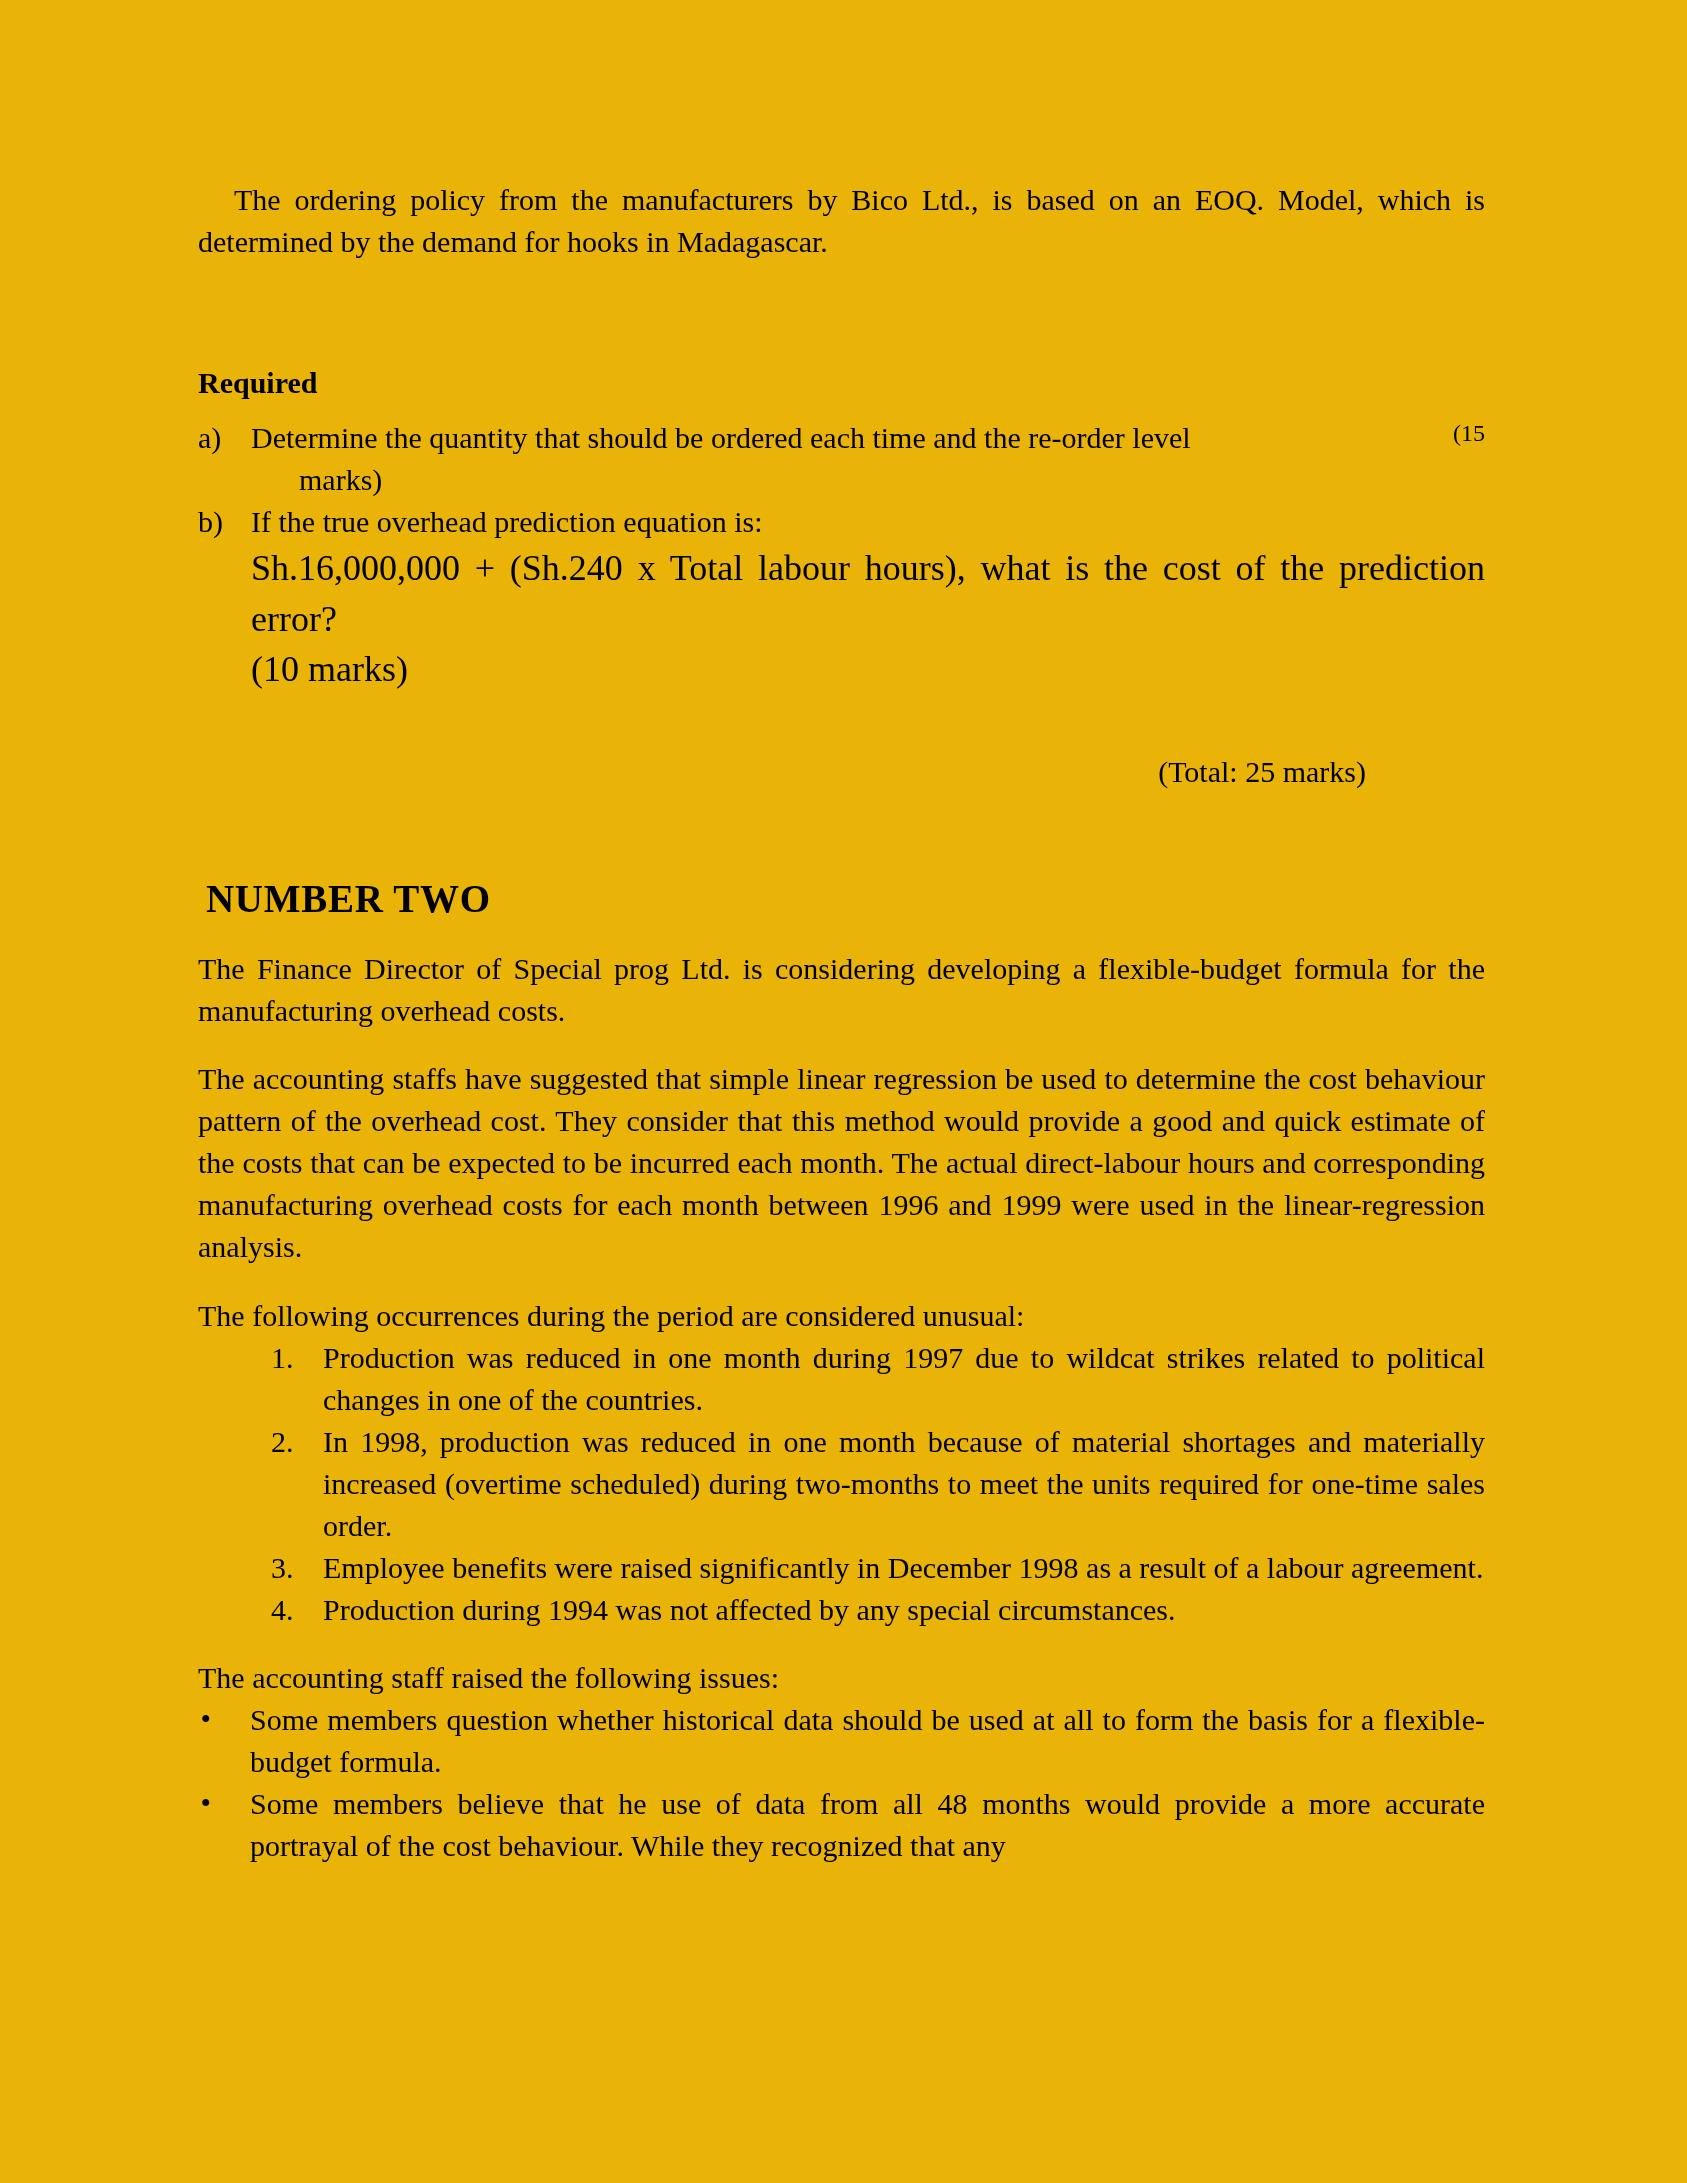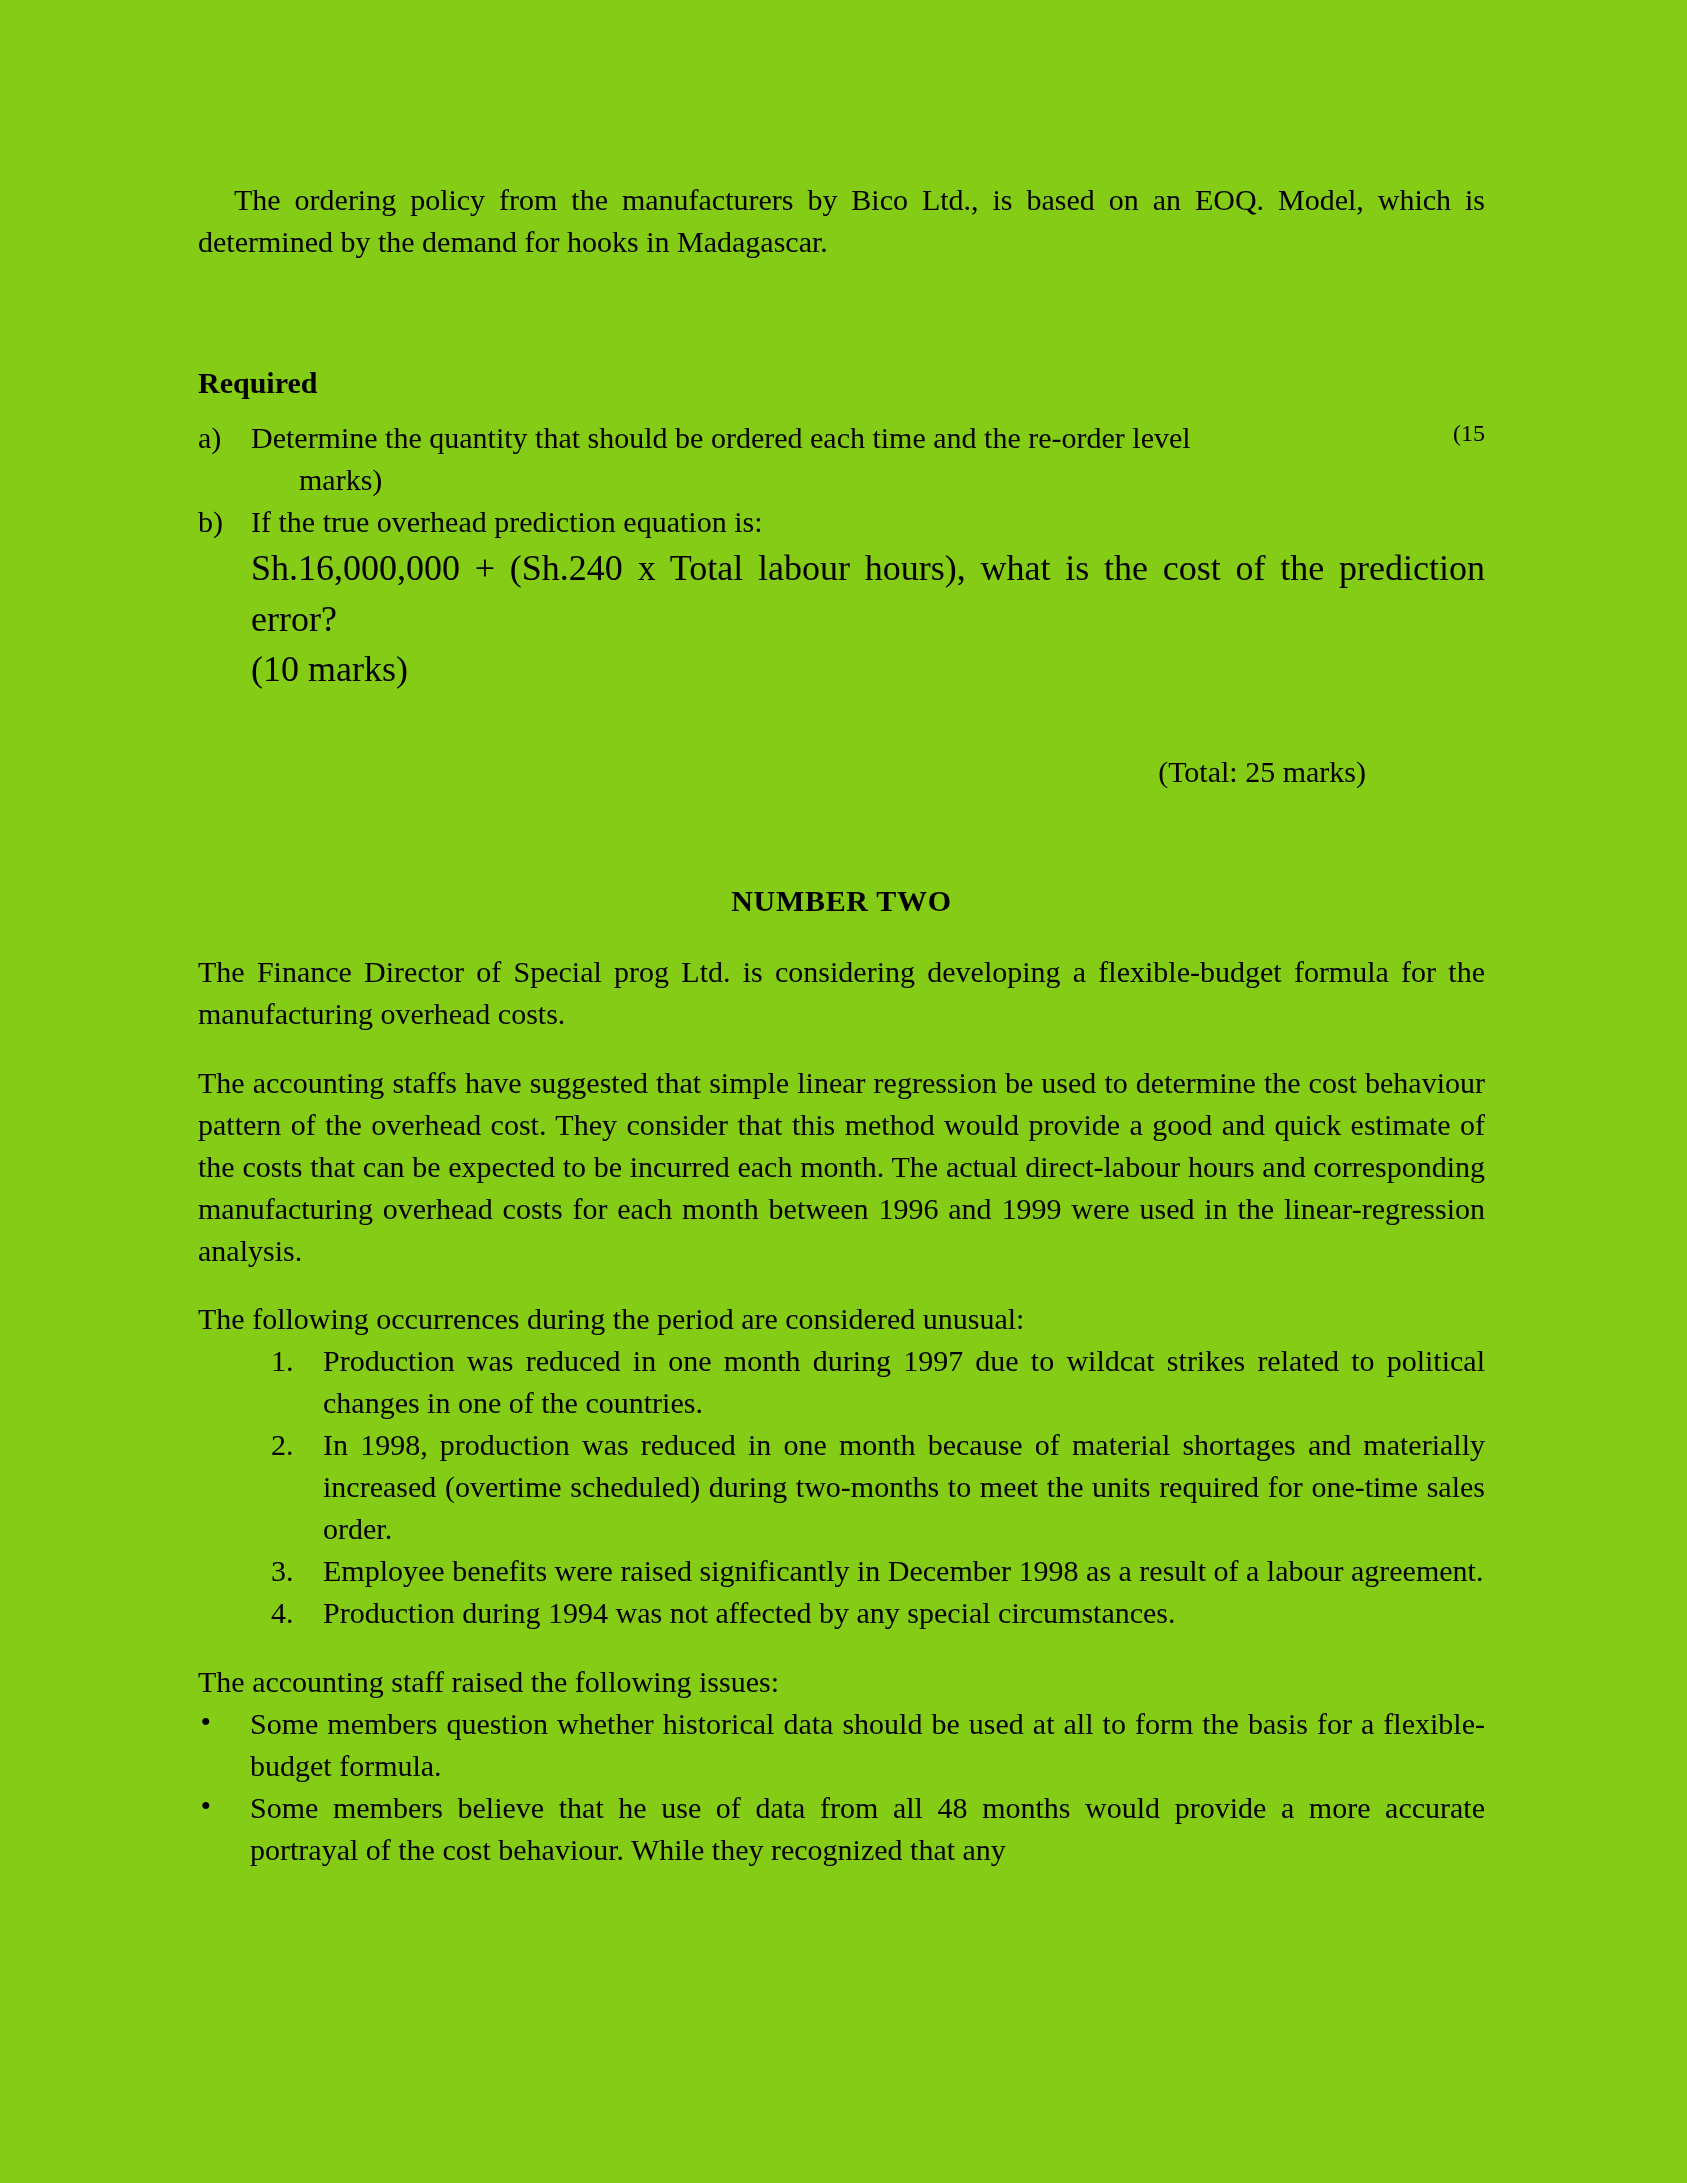--- a/index.html
+++ b/index.html
@@ -4,21 +4,21 @@
 <style>
   html, body {
     margin: 0;
     padding: 0;
     background: #ffffff;
   }
   .page {
     position: relative;
     width: 1687px;
     height: 2183px;
-    background: #84cc16;
+    background: #eab308;
     font-family: "Liberation Serif", "DejaVu Serif", serif;
     color: #000000;
     box-sizing: border-box;
   }
   .content {
     position: absolute;
     left: 198px;
     top: 179px;
     width: 1287px;
   }
@@ -31,26 +31,25 @@
   .para-indent {
     text-indent: 36px;
   }
   .heading {
     font-size: 30px;
     font-weight: bold;
     line-height: 1.40;
     margin: 0;
   }
   .heading-spaced {
-    font-size: 30px;
+    font-size: 39px;
     font-weight: bold;
     line-height: 1.40;
-    margin: 16px;
+    margin: 8px;
     letter-spacing: 0.7px;
-    text-align: center;
   }
   .spacer-xs { height: 13.2px; }
   .spacer-sm { height: 26.5px; }
   .spacer-md { height: 41px; }
   .spacer-xl { height: 99px; }
 
   
   .alpha-list {
     list-style: none;
     margin: 0;

